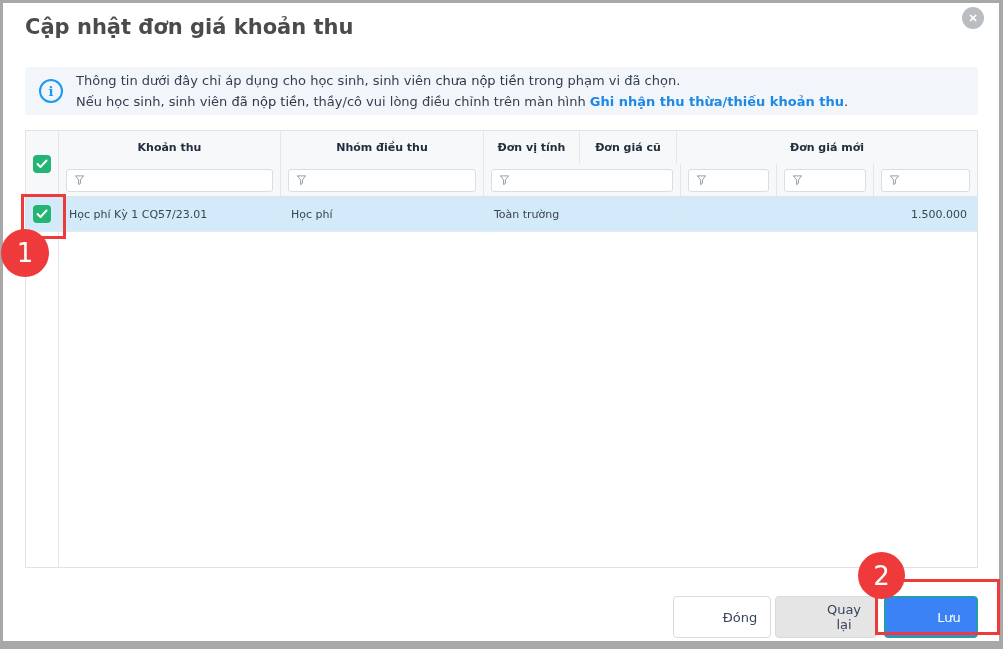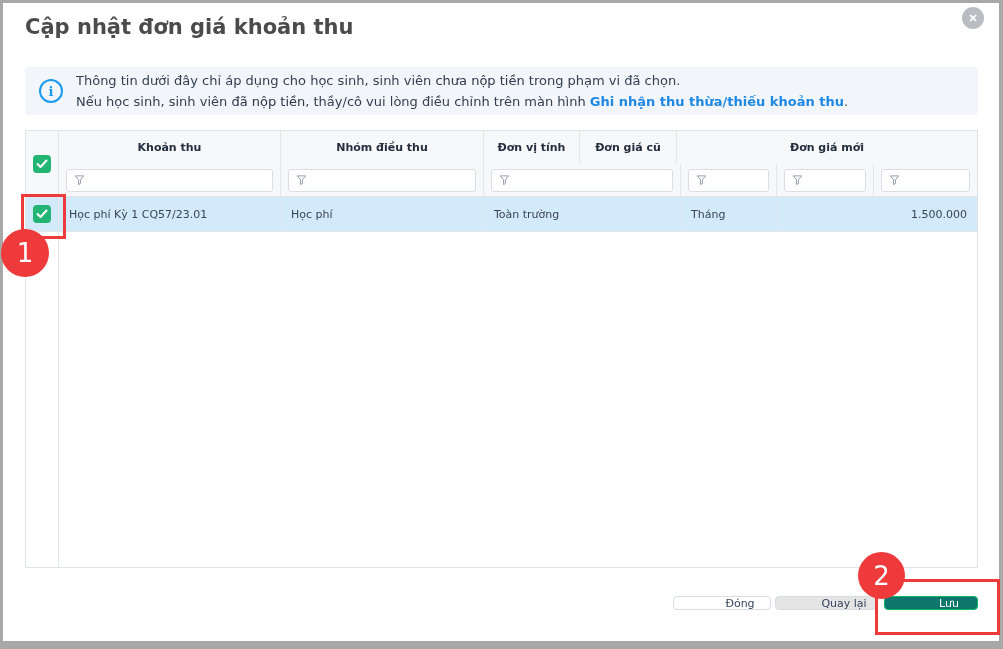--- a/index.html
+++ b/index.html
@@ -49,28 +49,28 @@
   .num { justify-content:flex-end; }
   .filter-box {
     width:100%; height:23px; background:#fff; border:1px solid #d9dee5; border-radius:3px;
     display:flex; align-items:center; padding-left:7px; box-sizing:border-box; cursor:text;
   }
   .checkbox {
     width:18px; height:18px; border-radius:4px; background:#22b573;
     display:flex; align-items:center; justify-content:center; cursor:pointer;
   }
   .btn {
-    position:absolute; top:596px; height:14px; border-radius:4px; font-size:11px;
+    position:absolute; top:596px; height:42px; border-radius:4px; font-size:13px;
     display:flex; align-items:center; justify-content:center; box-sizing:border-box; cursor:pointer;
     font-family:inherit;
     padding-left:42px;
   }
   .btn-close { left:673px; width:98px;  background:#fff; border:1px solid #d7dce3; color:#36435c; }
   .btn-back  { left:775px; width:102px; background:#e5e5e5; border:1px solid #d7dce3; color:#36435c; }
-  .btn-save  { left:884px; width:94px;  background:#0f766e; border:1px solid #10b761; color:#fff;text-align:right; }
+  .btn-save  { left:884px; width:94px;  background:#3b82f6; border:1px solid #10b761; color:#fff;text-align:right; }
 
   .ann-rect  { position:absolute; border:3px solid #ee3a3a; box-sizing:border-box; z-index:5; pointer-events:none; }
   .ann-rect1 { left:21px;  top:194px; width:45px;  height:45px; }
   .ann-rect2 { left:875px; top:579px; width:125px; height:56px; }
   .ann-circle {
     position:absolute; width:48px; height:48px; border-radius:50%; background:#ee3a3a; color:#fff;
     display:flex; align-items:center; justify-content:center; font-size:26px; z-index:6; pointer-events:none;
   }
   .ann-circle1 { left:1px;   top:229px; }
   .ann-circle2 { left:858px; top:552px; width:47px; height:47px; }
@@ -161,21 +161,20 @@
                 <path d="M1.5 1.5 h9 L7 5.8 v4 l-2 1.2 V5.8 Z" fill="none" stroke="#8b95a5" stroke-width="1"></path>
               </svg>
             </div>
           </div>
       </div>
 
       <div class="data-row">
         <div class="dcell c0">Học phí Kỳ 1 CQ57/23.01</div>
         <div class="dcell c1">Học phí</div>
         <div class="dcell c2">Toàn trường</div>
-        <div class="dcell c3">Tháng</div>
         <div class="dcell c5 num">1.500.000</div>
       </div>
     </div>
   </div>
 
   <button class="btn btn-close">Đóng</button>
   <button class="btn btn-back">Quay lại</button>
   <button class="btn btn-save">Lưu</button>
 
   <div class="ann-rect ann-rect1"></div>

